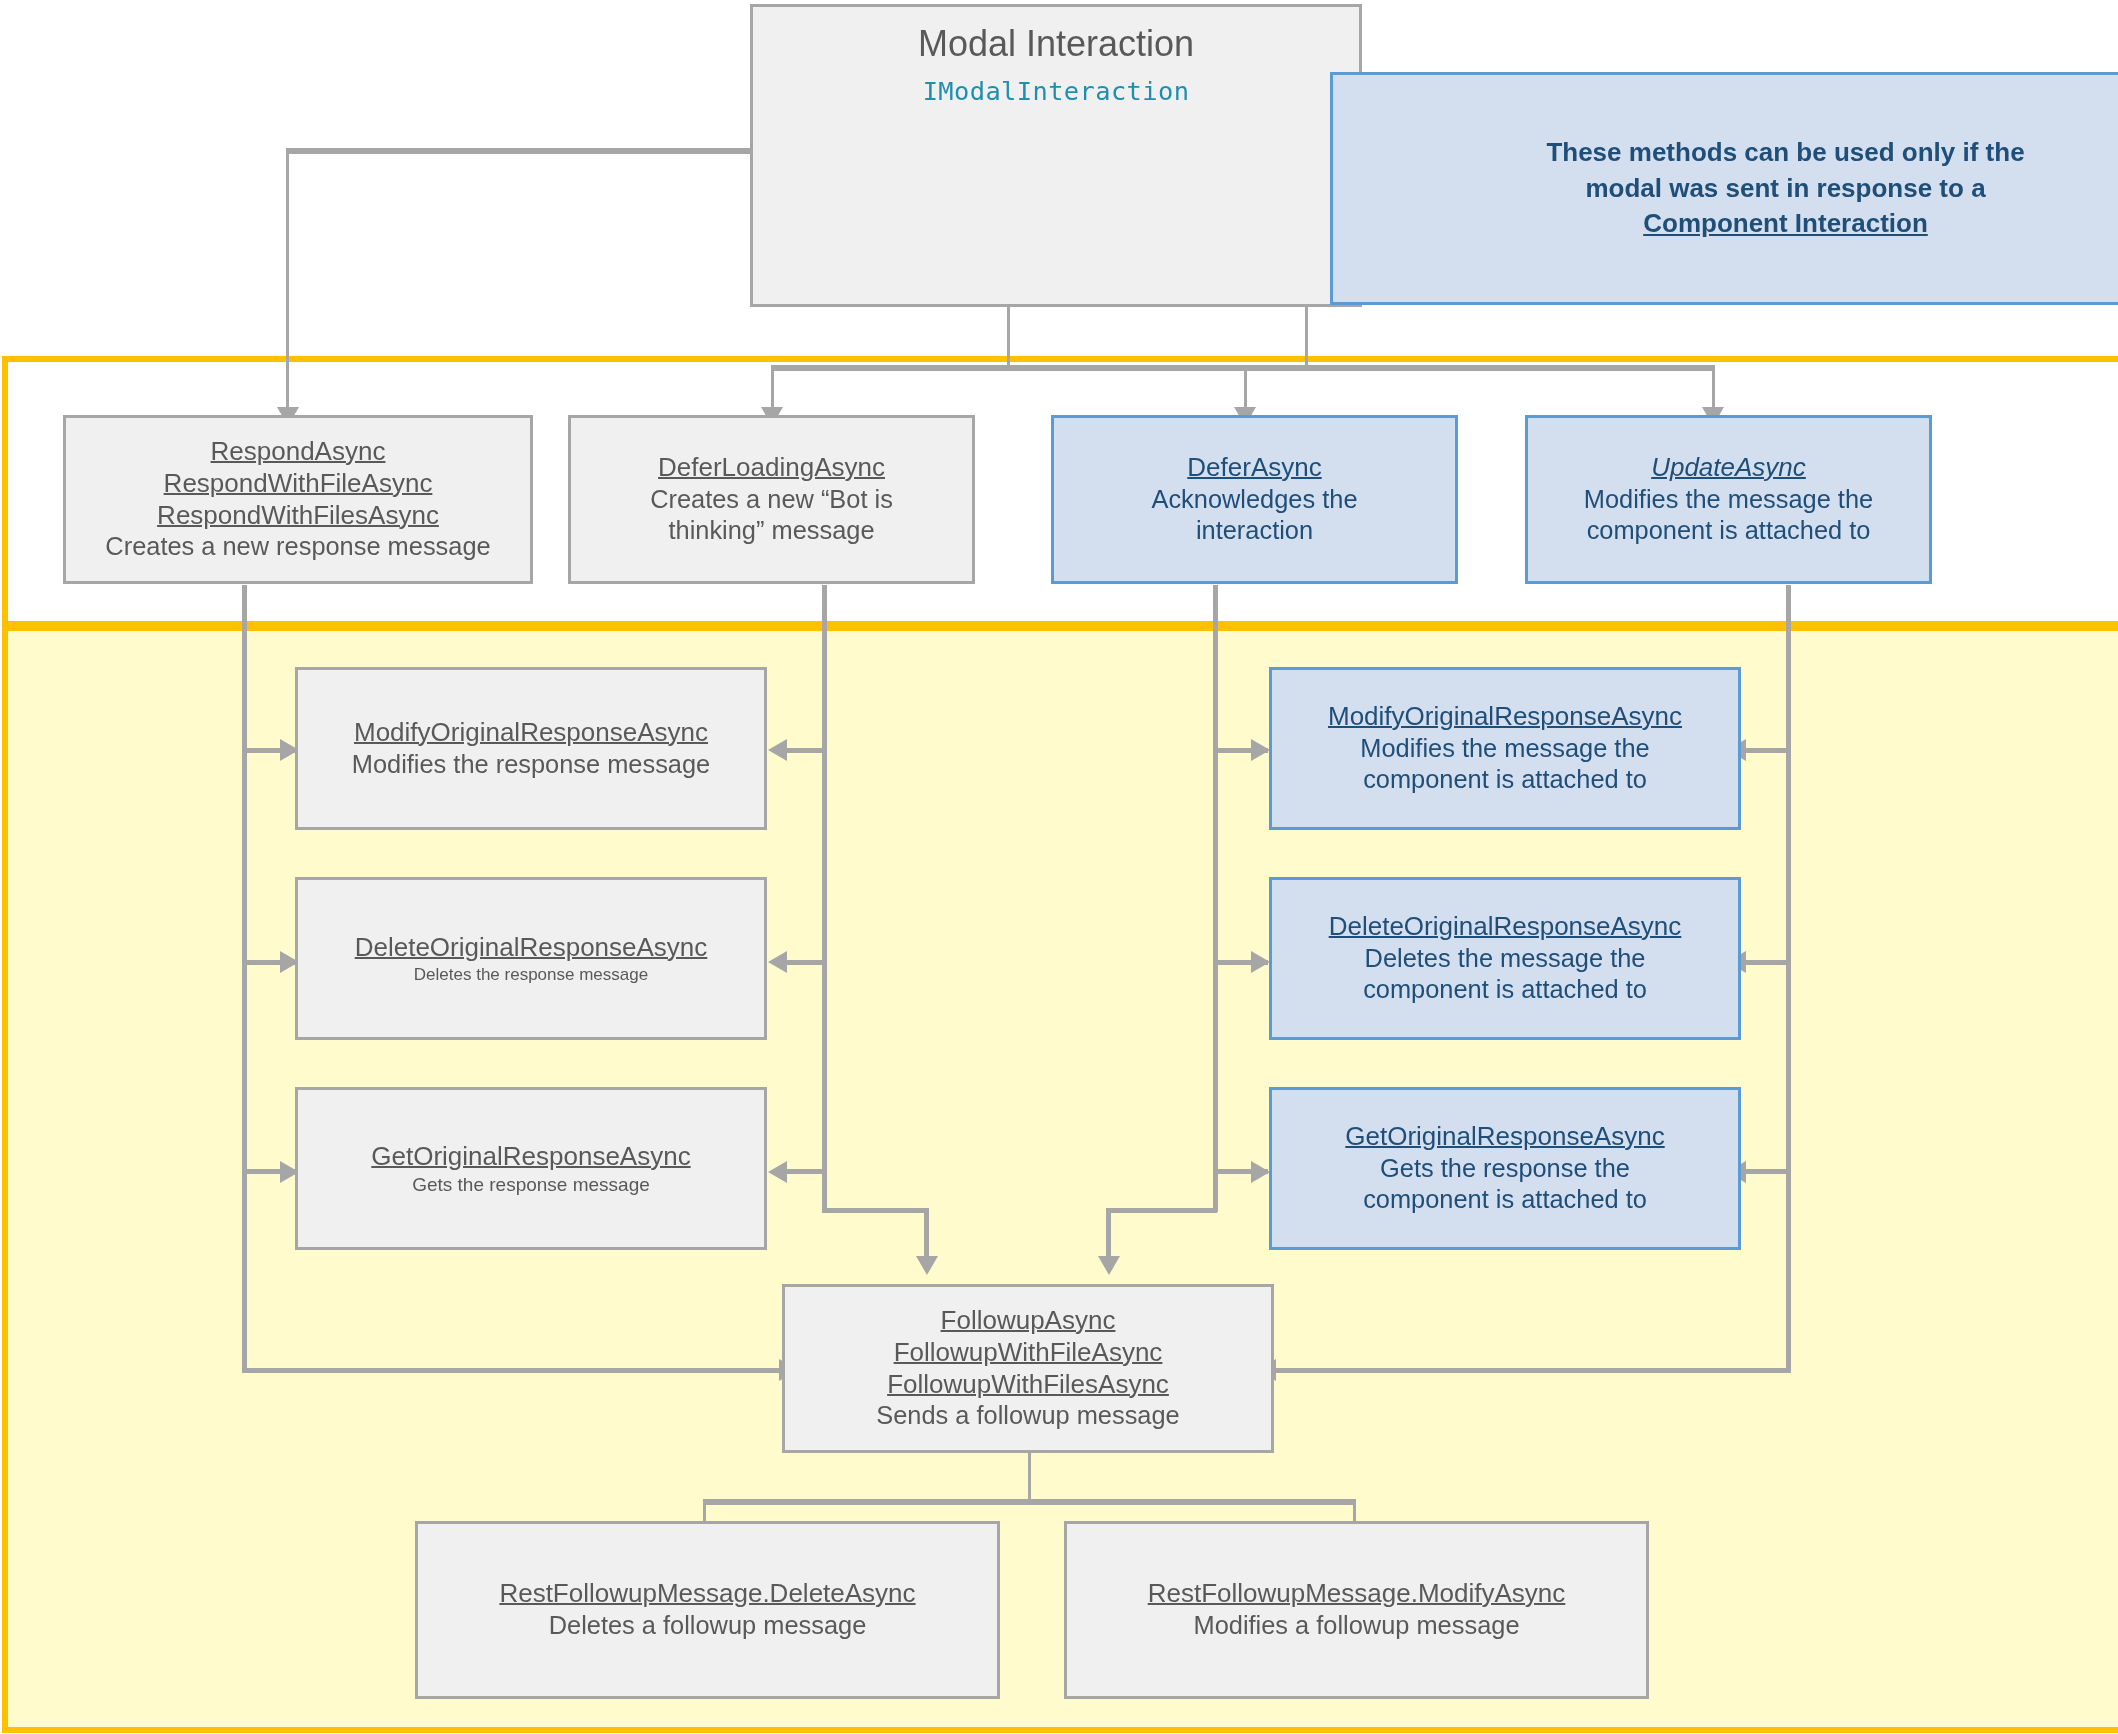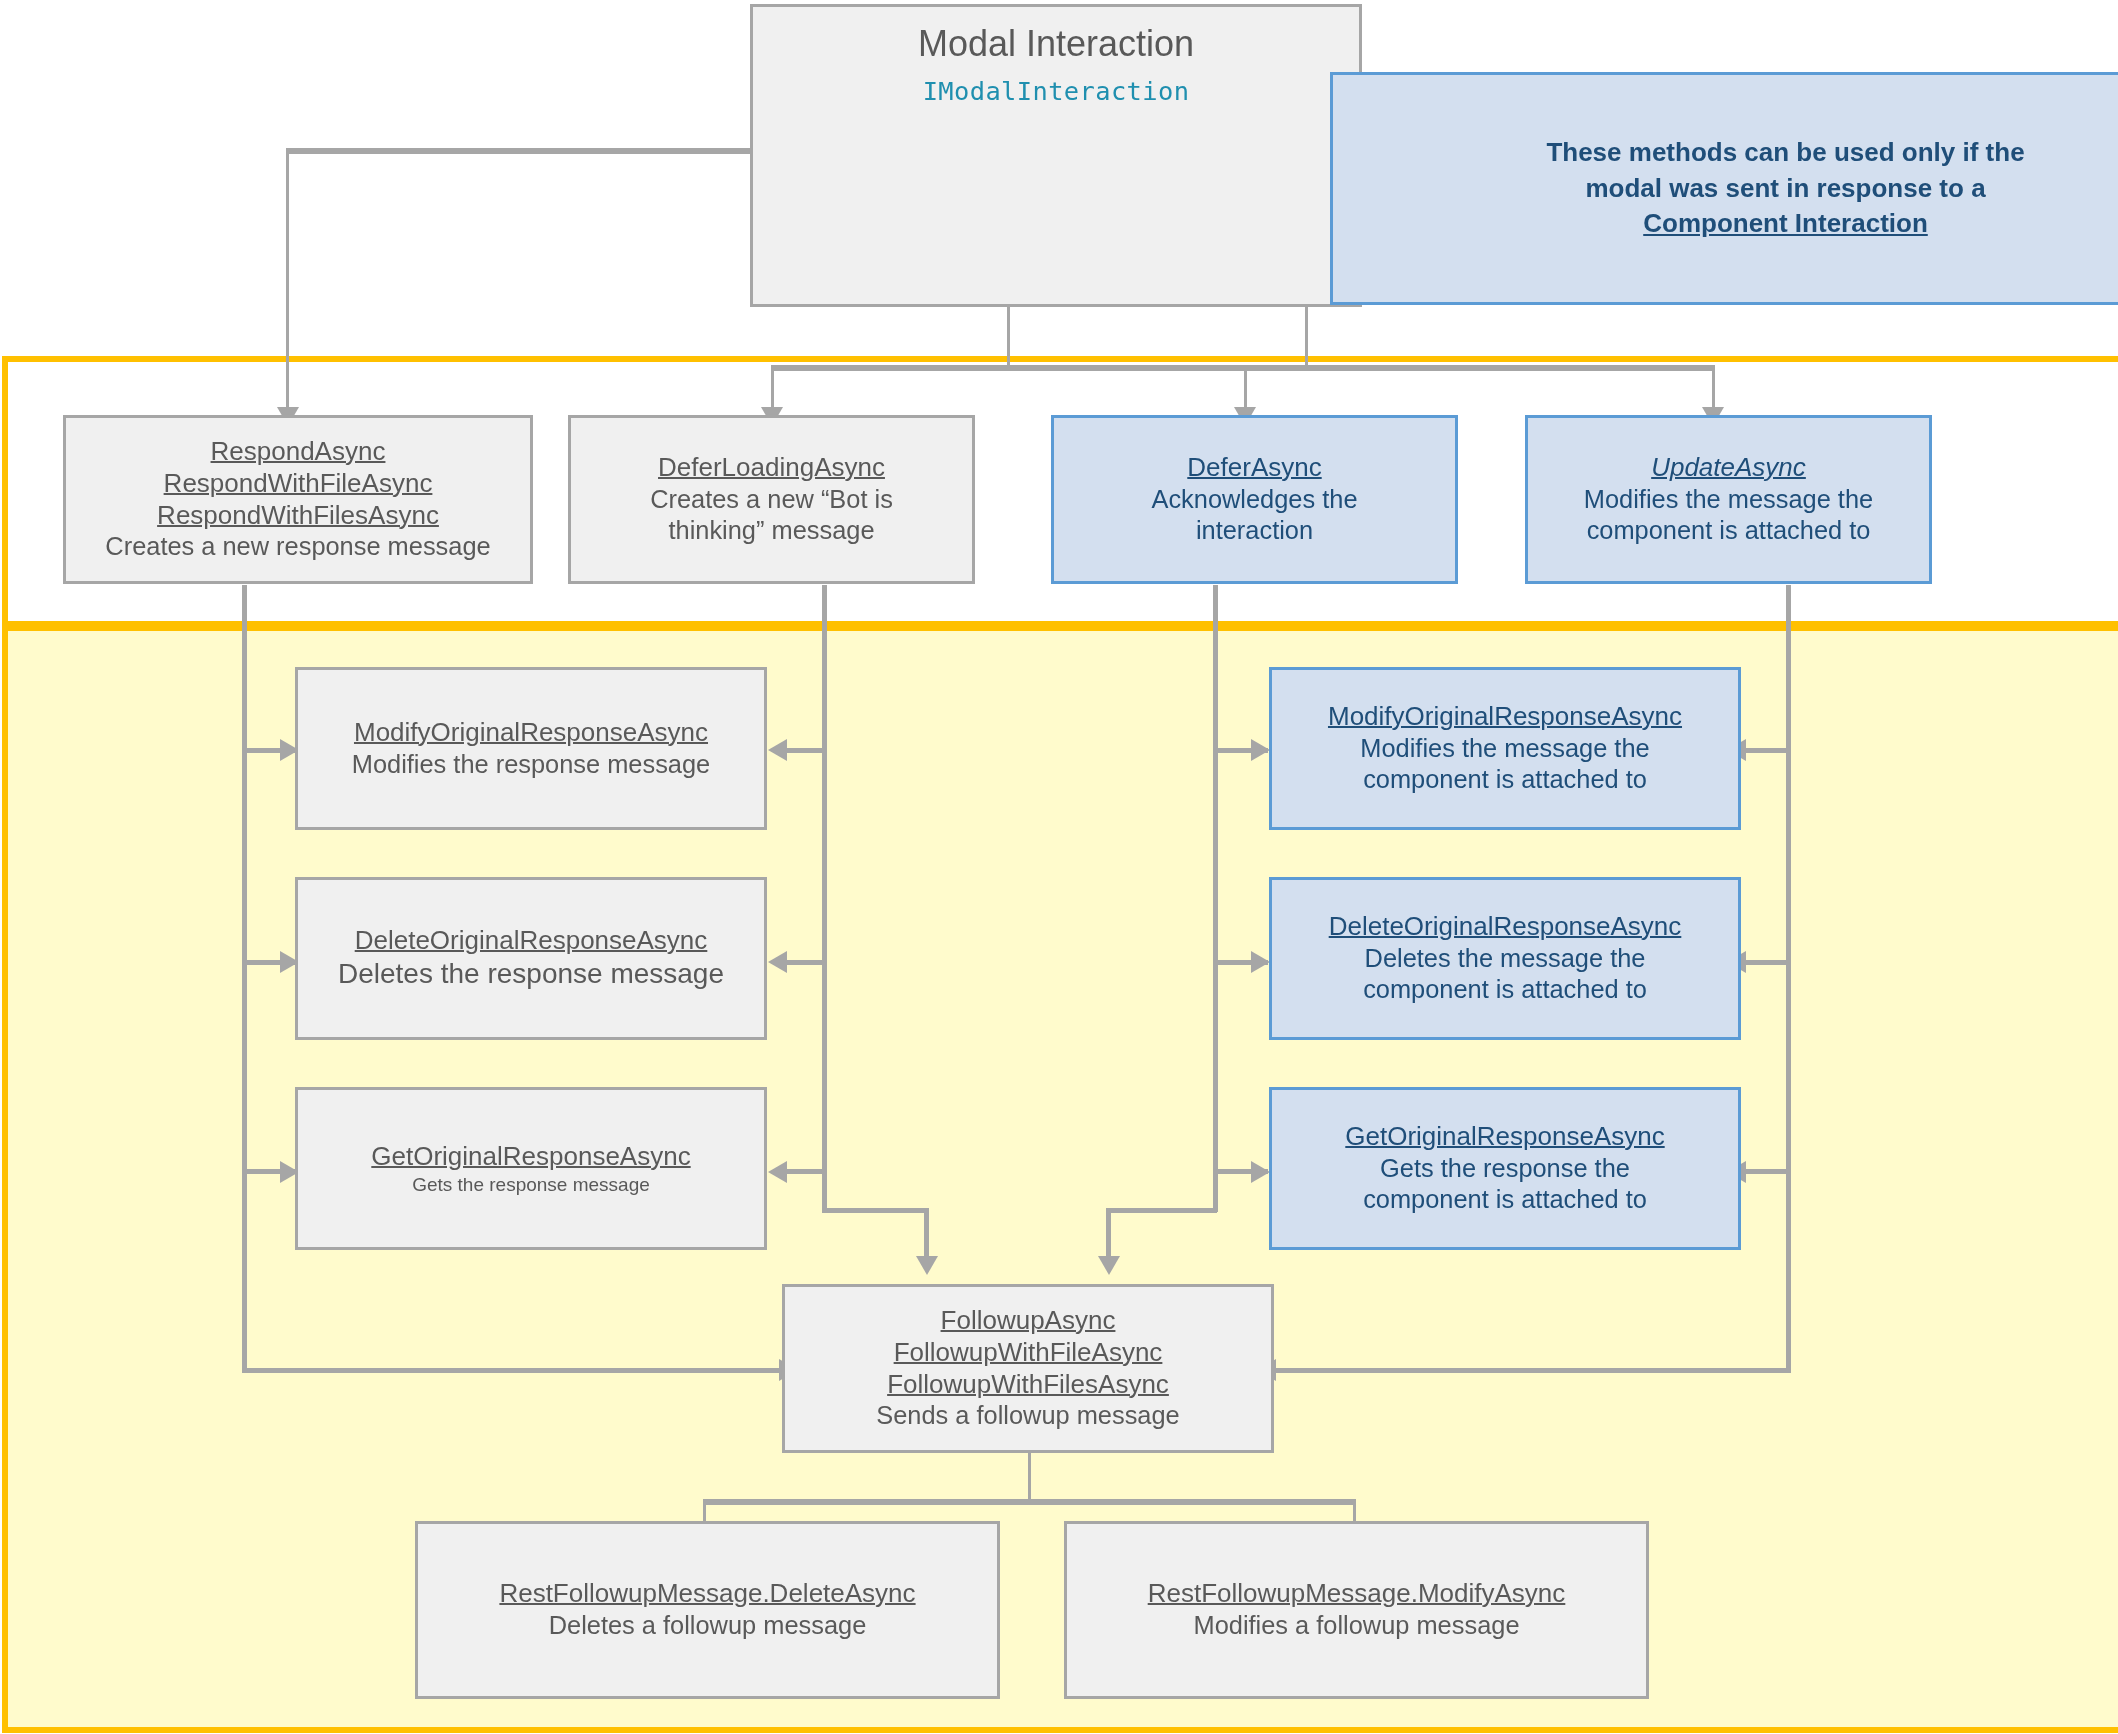--- a/index.html
+++ b/index.html
@@ -202,21 +202,21 @@
     <div class="desc-line" style="font-size:25.4px;">component is attached to</div>
   </div>
 
   <div class="abs node node-gray" style="left:295px; top:667px; width:472px; height:163px; padding:4.2px 6.8px;">
     <div class="title-line" style="font-size:26px;">ModifyOriginalResponseAsync</div>
     <div class="desc-line" style="font-size:25.4px;">Modifies the response message</div>
   </div>
 
   <div class="abs node node-gray" style="left:295px; top:877px; width:472px; height:163px; padding:4.2px 6.8px;">
     <div class="title-line" style="font-size:26px;">DeleteOriginalResponseAsync</div>
-    <div class="desc-line" style="font-size:28px;">Deletes the response message</div>
+    <div class="desc-line" style="font-size:17px;">Deletes the response message</div>
   </div>
 
   <div class="abs node node-gray" style="left:295px; top:1087px; width:472px; height:163px; padding:4.2px 6.8px;">
     <div class="title-line" style="font-size:26px;">GetOriginalResponseAsync</div>
     <div class="desc-line" style="font-size:19px;">Gets the response message</div>
   </div>
 
   <div class="abs node node-blue" style="left:1269px; top:667px; width:472px; height:163px; padding:4.2px 6.8px;">
     <div class="title-line" style="font-size:26px;">ModifyOriginalResponseAsync</div>
     <div class="desc-line" style="font-size:25.4px;">Modifies the message the</div>

